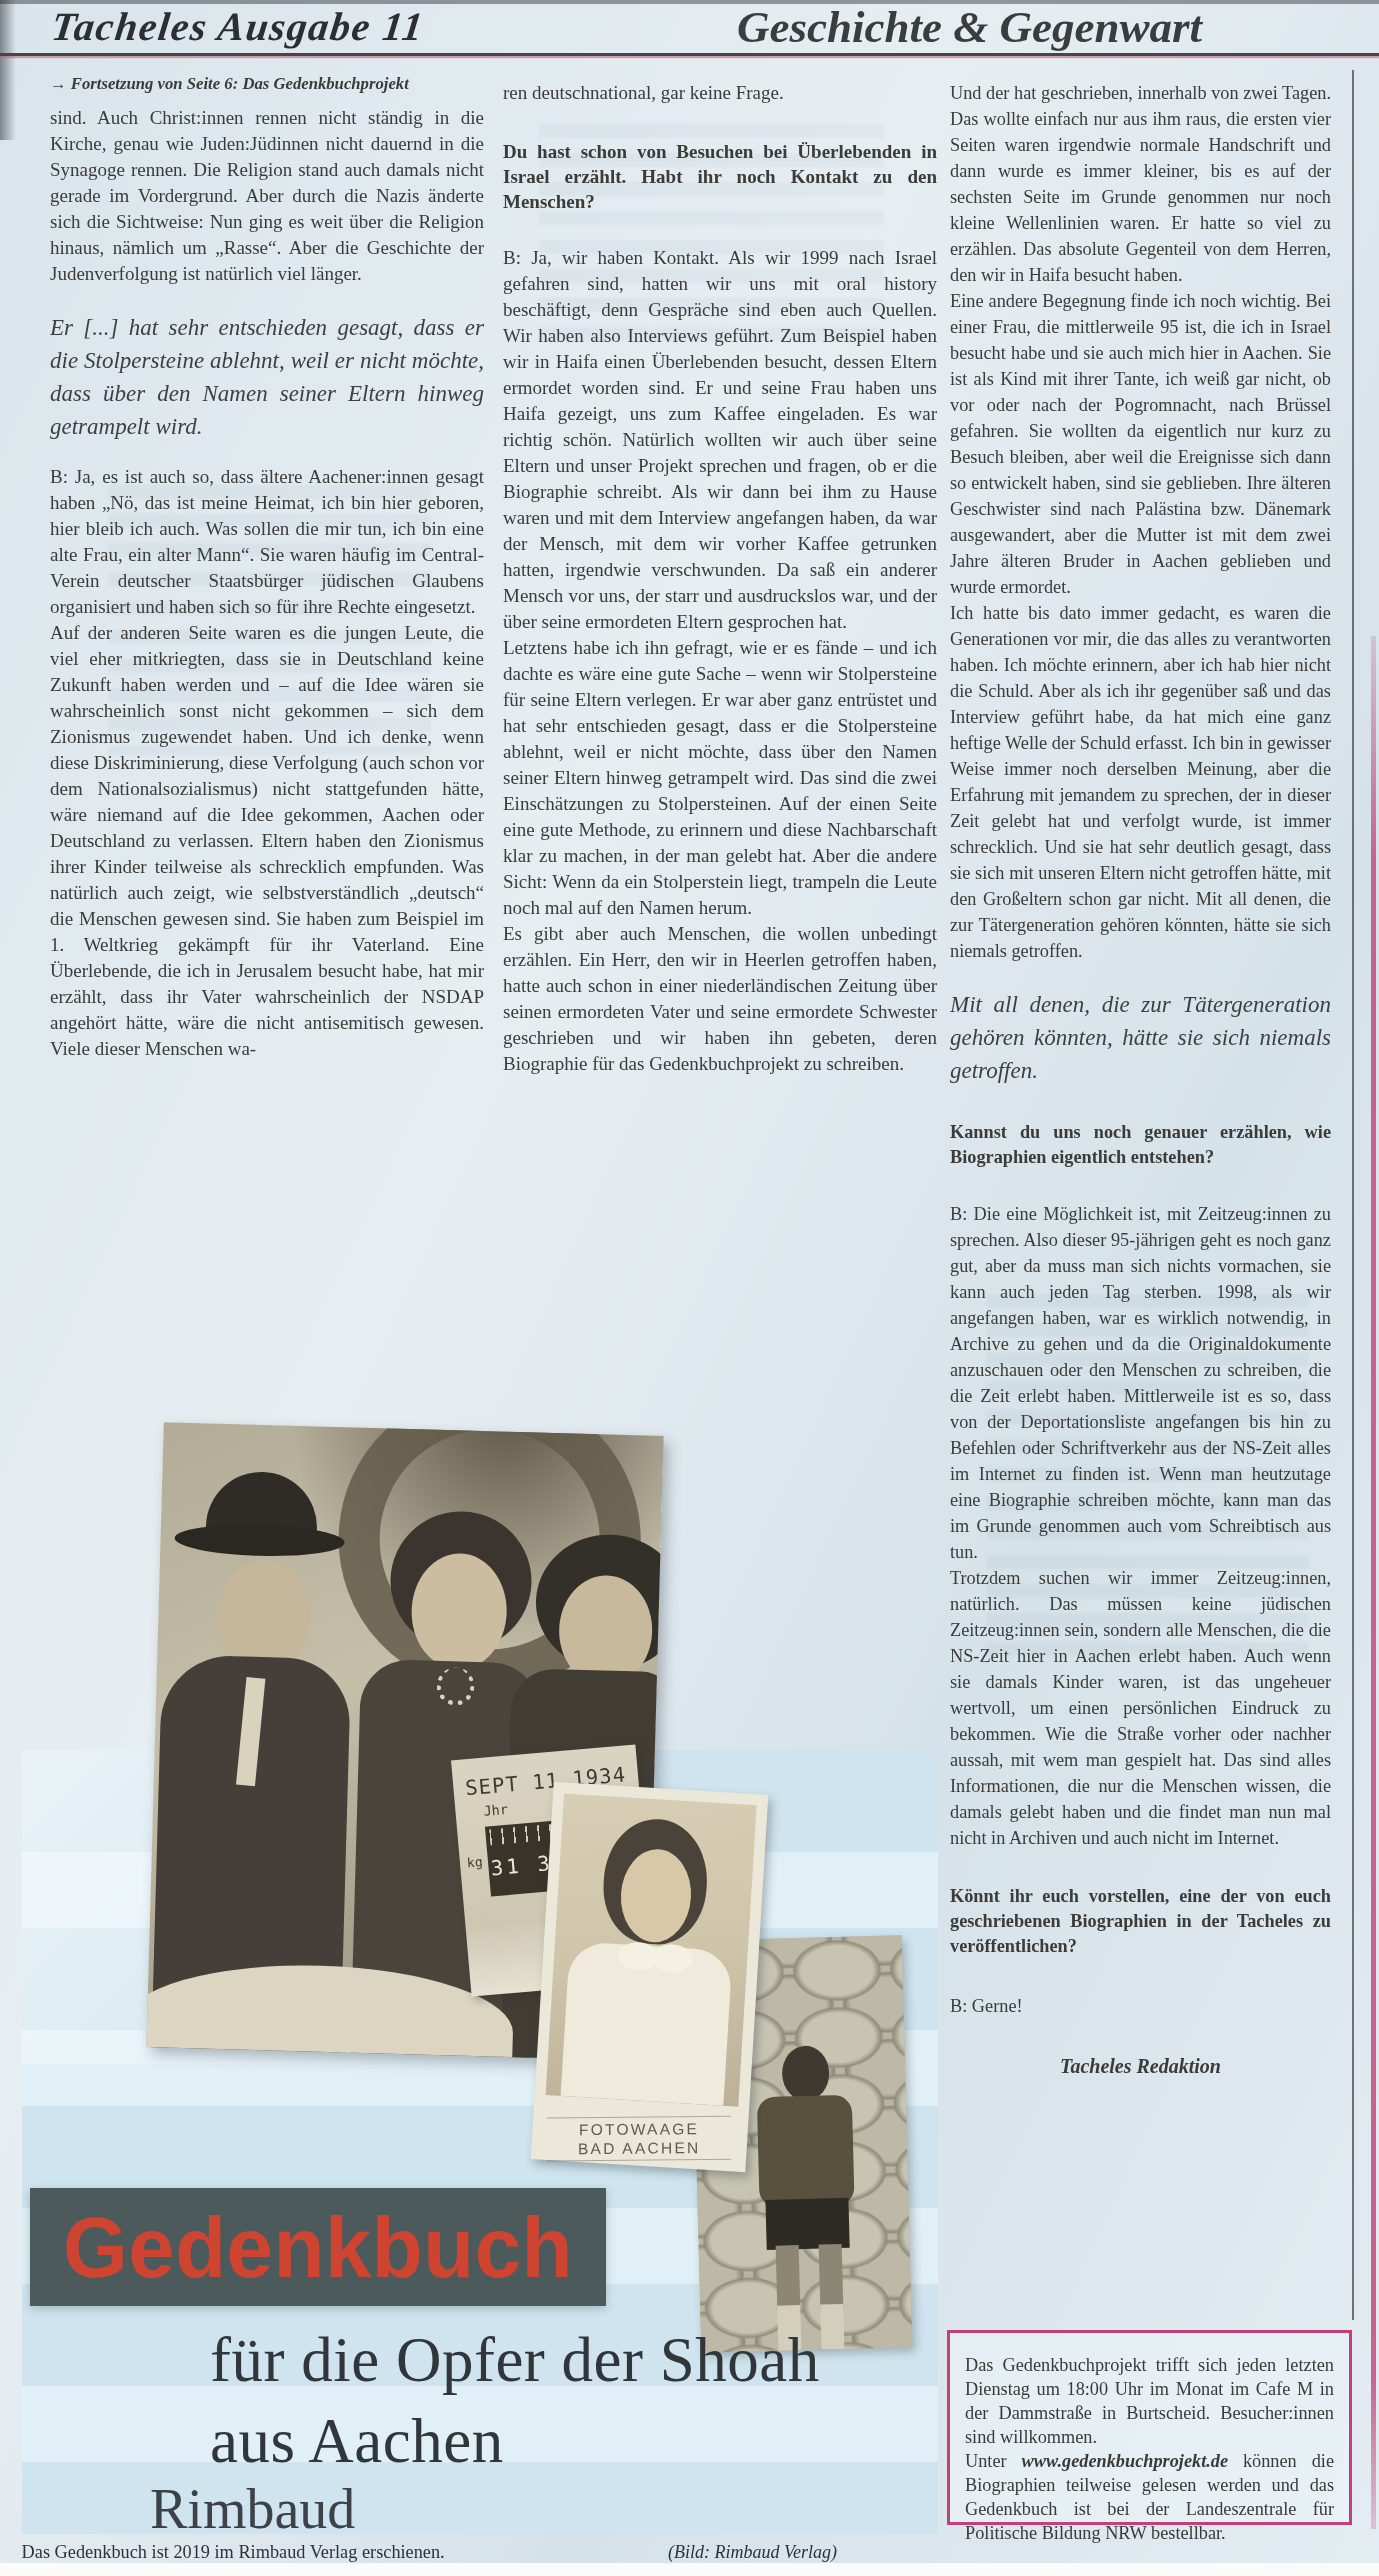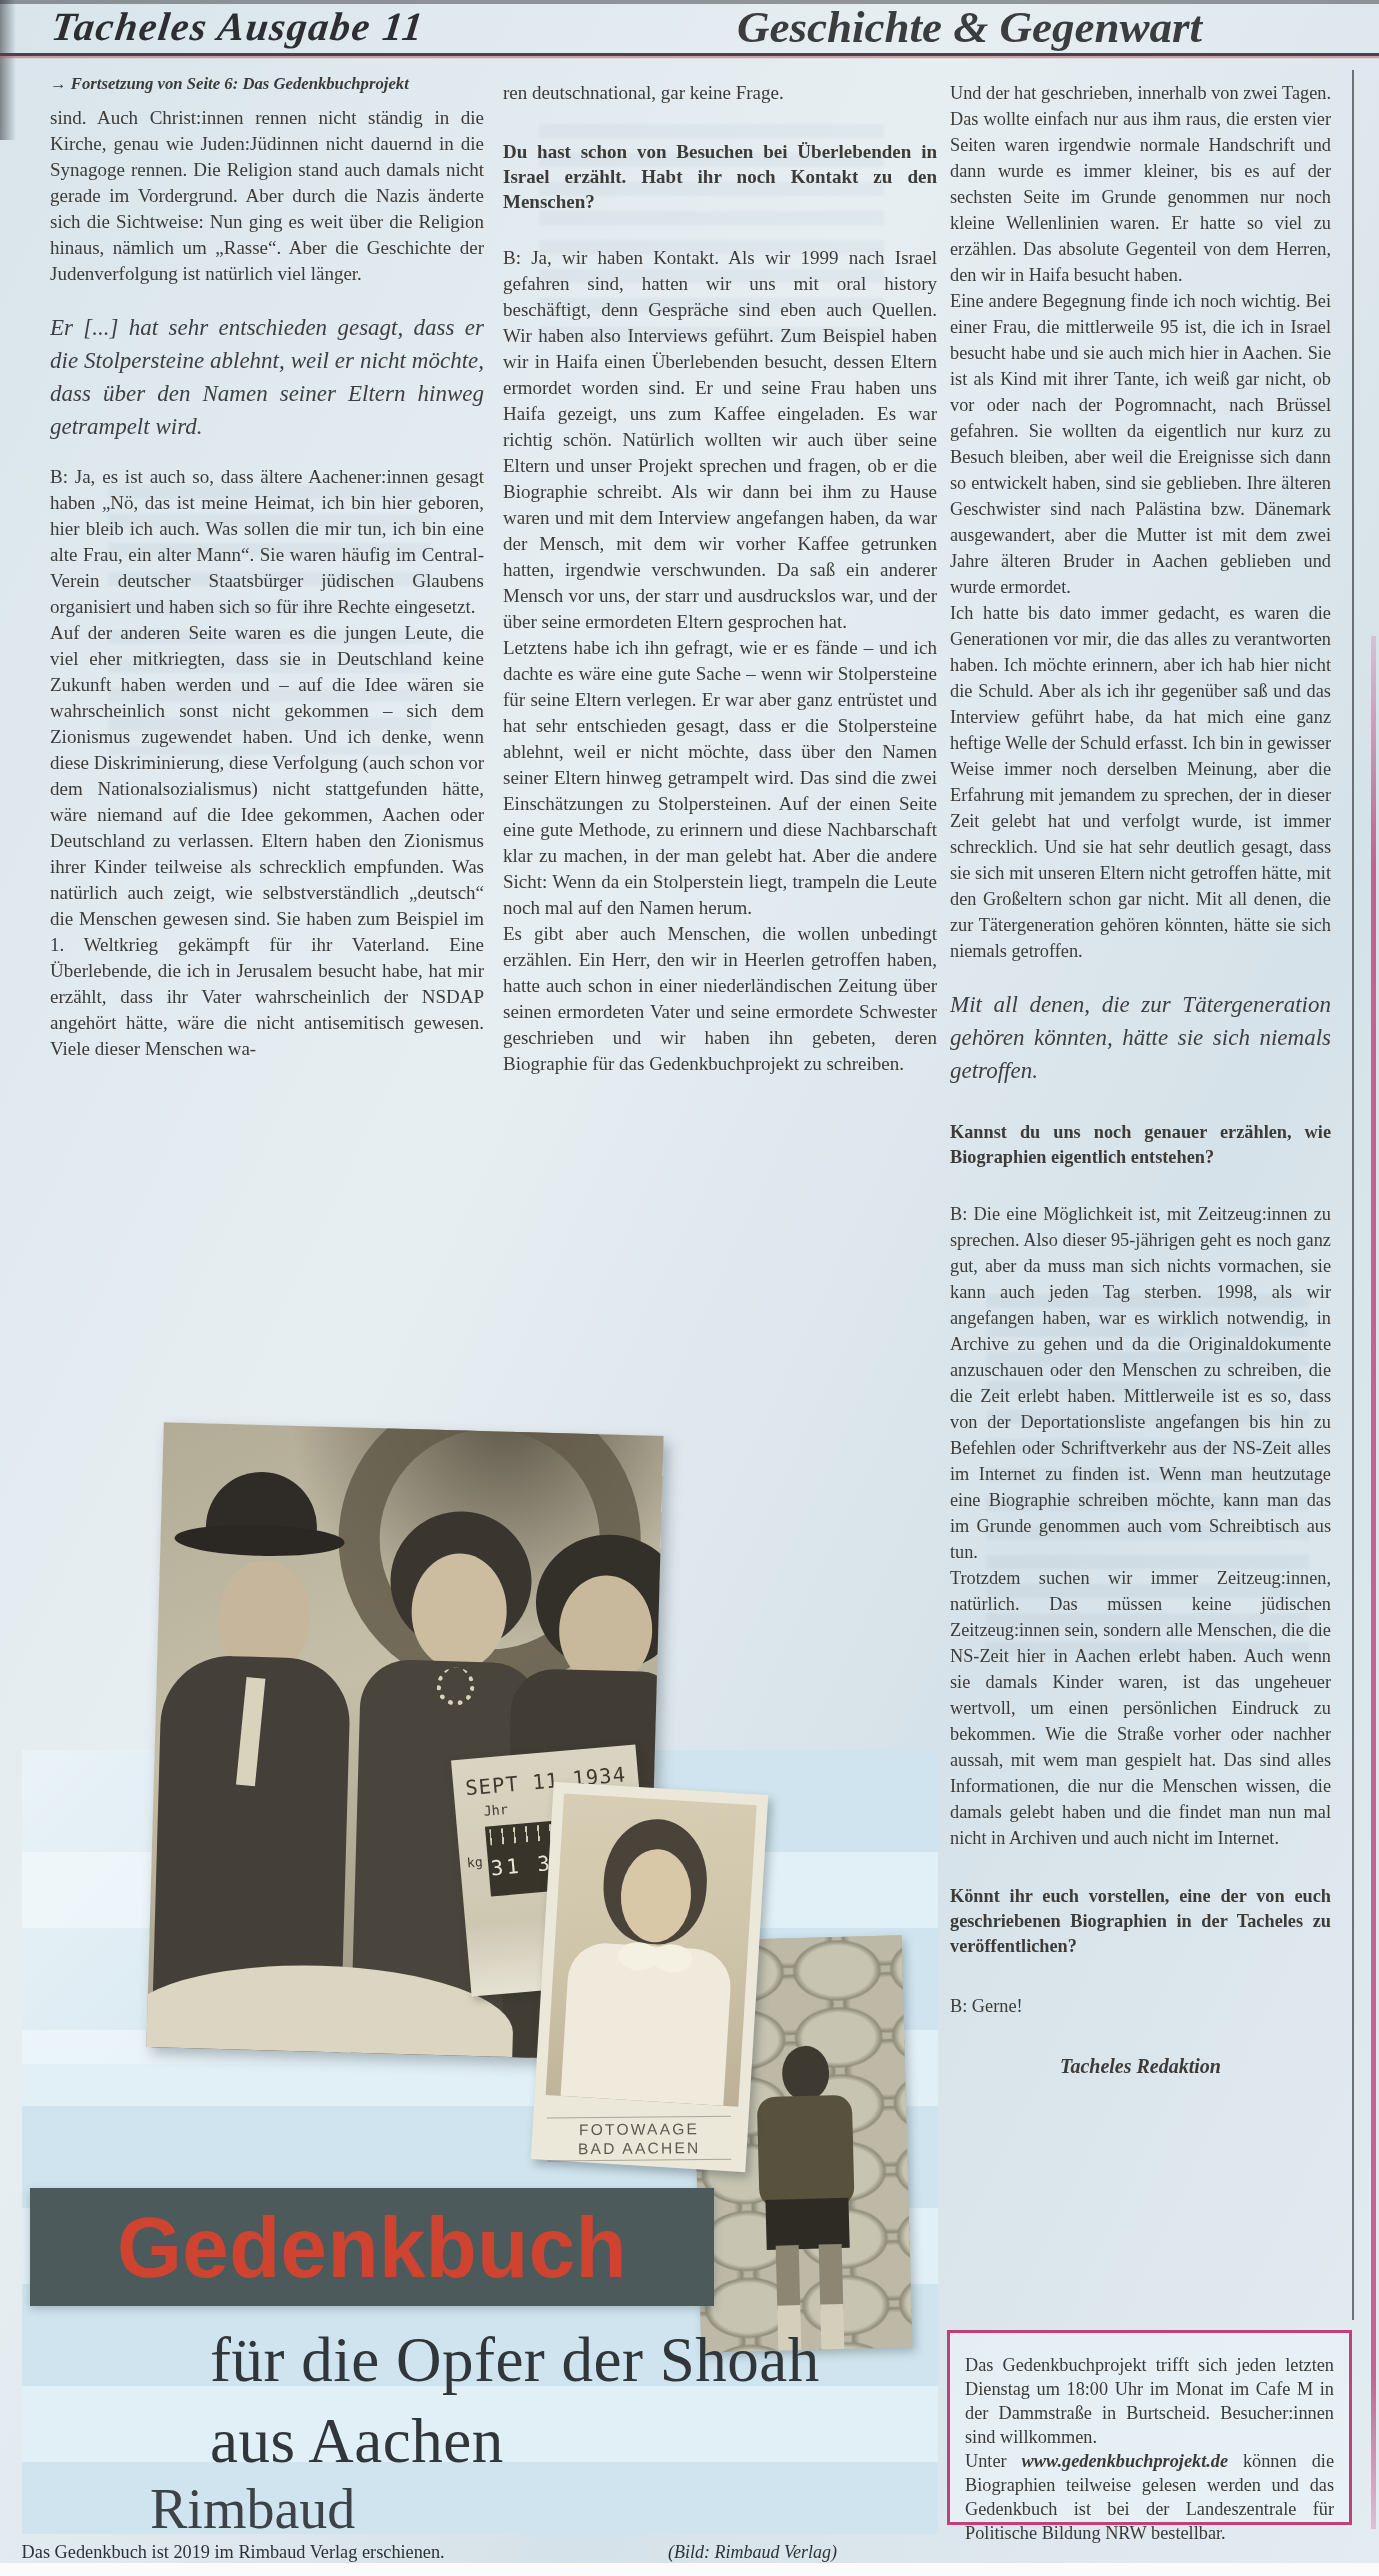--- a/index.html
+++ b/index.html
@@ -38,21 +38,21 @@
     background:linear-gradient(180deg,rgba(194,64,122,.2),rgba(194,64,122,.8) 12%,rgba(194,64,122,.8) 92%,rgba(194,64,122,.25));}
   
   .info-box{position:absolute;left:947px;top:2330px;width:405px;height:195px;border:3.8px solid #c2407a;
     background:rgba(236,245,249,.55);padding:20px 15px;font-size:18.3px;line-height:24px;text-align:justify;color:#3a3a37;}
   .info-box .link{font-weight:bold;font-style:italic;}
   
   .cover-panel{position:absolute;left:21.6px;top:1750px;width:916px;height:784px;z-index:1;
     background:repeating-linear-gradient(180deg,#cfe4ee 0 102px,#e1eff6 102px 178px);}
   .cover-panel::before{content:"";position:absolute;left:0;top:0;width:55%;height:40%;
     background:linear-gradient(135deg,rgba(255,255,255,.55),rgba(255,255,255,0));}
-  .cover-bar{position:absolute;left:30px;top:2188px;width:684px;height:118px;background:#4d5a5b;z-index:6;
+  .cover-bar{position:absolute;left:30px;top:2188px;width:576px;height:118px;background:#4d5a5b;z-index:6;
     display:flex;align-items:center;justify-content:center;box-shadow:0 3.2px 8.6px rgba(50,60,70,.25);}
   .cover-bar-title{font-family:"Liberation Sans",sans-serif;font-weight:bold;font-size:86px;color:#cf4431;letter-spacing:0.5px;transform:scaleX(.97);}
   .cover-sub{position:absolute;left:210px;z-index:6;font-size:63px;color:#30363a;letter-spacing:0.5px;}
   .cover-sub1{top:2324px;}
   .cover-sub2{top:2405px;}
   .cover-pub{position:absolute;left:150px;top:2477px;z-index:6;font-size:56px;color:#3c4247;}
   .caption-left{position:absolute;left:21.6px;top:2542px;font-size:18.3px;color:#2e3236;z-index:7;}
   .caption-right{position:absolute;left:668px;top:2542px;width:237px;text-align:left;font-size:18px;color:#2e3236;z-index:7;font-style:italic;}
   
   .photo-family{position:absolute;left:155px;top:1429px;width:500px;height:625px;transform:rotate(1.6deg);z-index:2;

